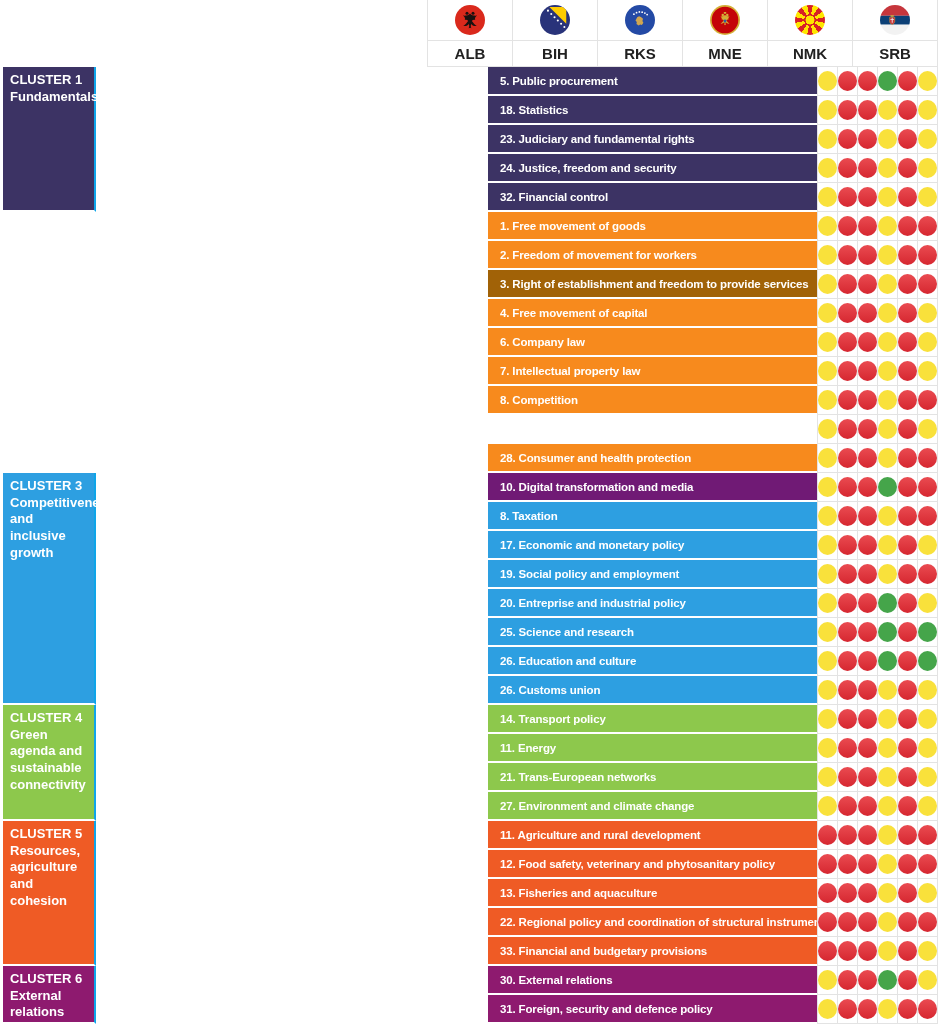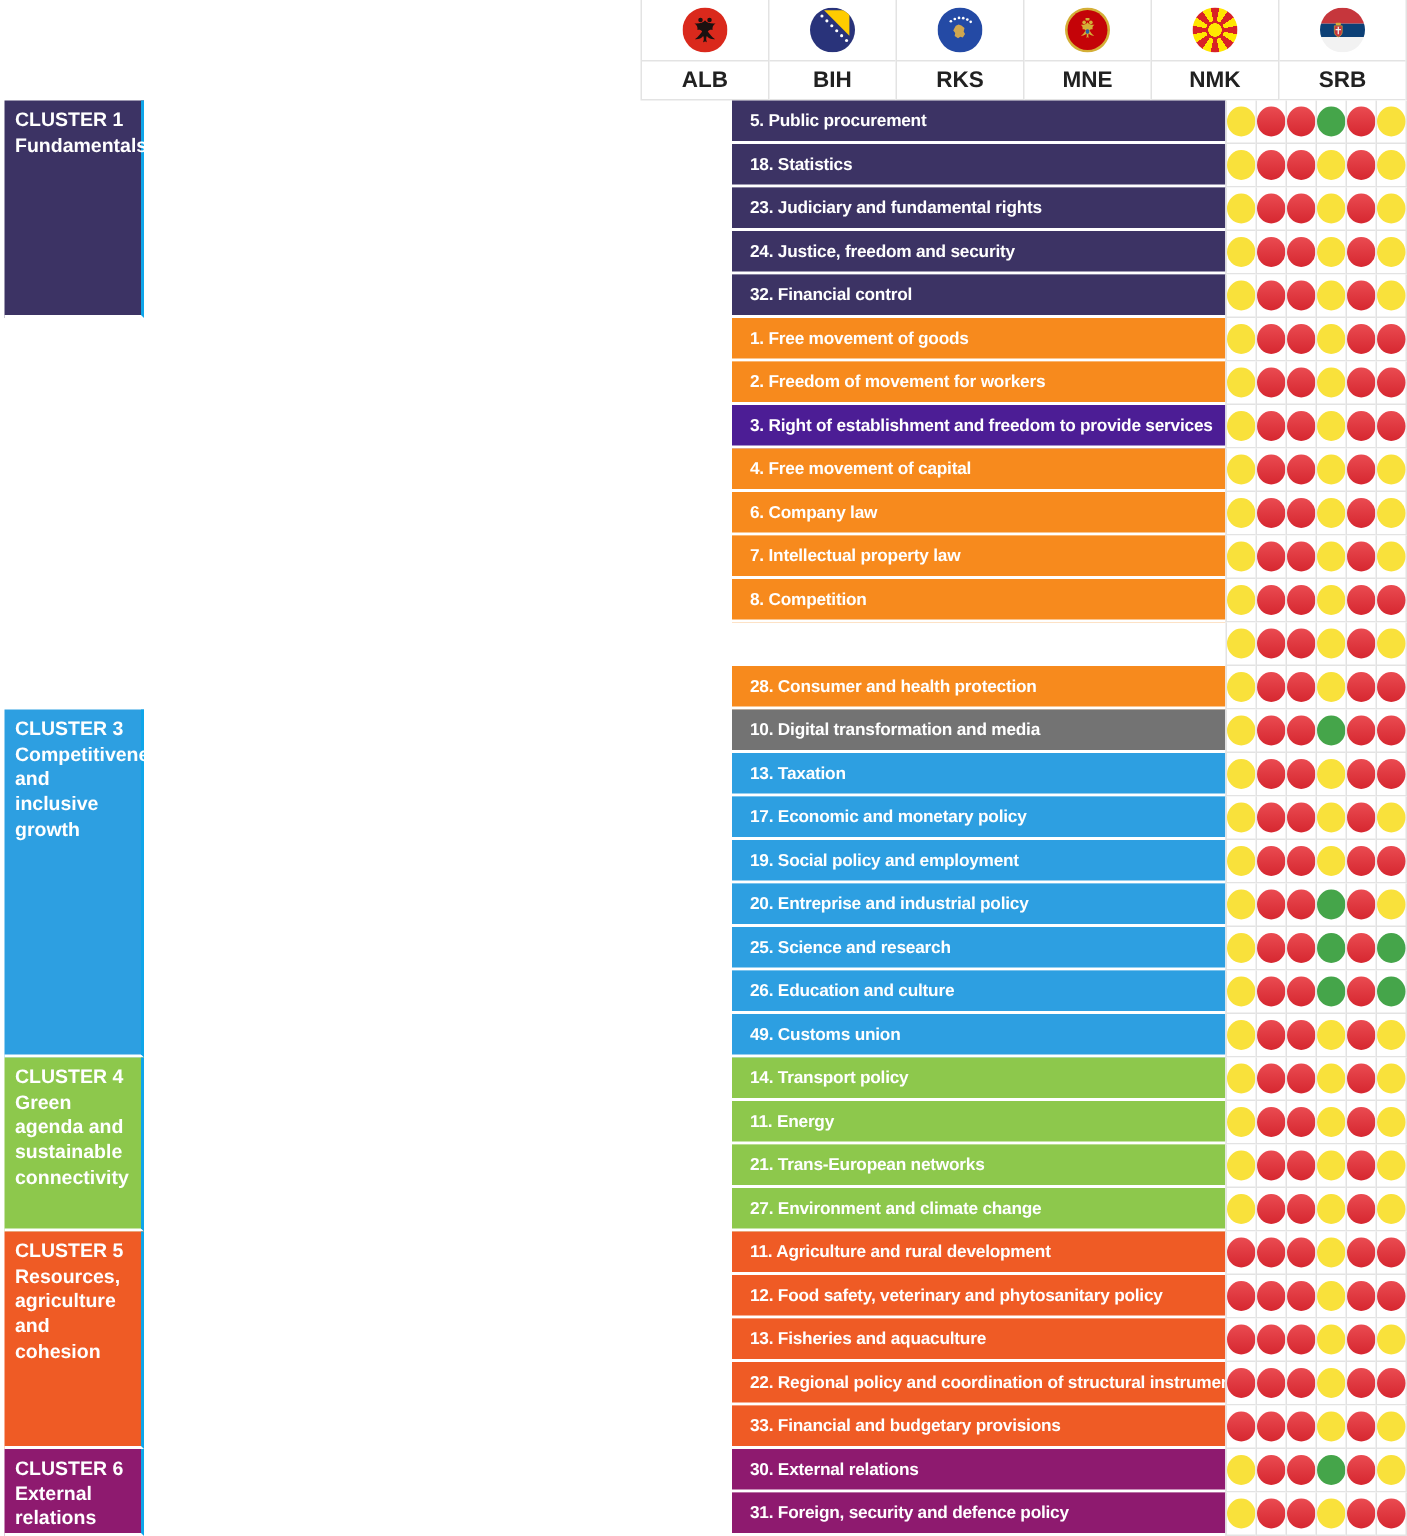--- a/index.html
+++ b/index.html
@@ -302,21 +302,21 @@
               <span class="dot" style="background: rgb(249, 225, 59);"></span>
             </div>
             <div class="dot-cell">
               <span class="dot" style="background: linear-gradient(rgb(234, 75, 81), rgb(214, 39, 48));"></span>
             </div>
             <div class="dot-cell">
               <span class="dot" style="background: linear-gradient(rgb(234, 75, 81), rgb(214, 39, 48));"></span>
             </div>
           </div>
           <div class="chapter-row">
-            <div class="chapter-cell" style="background: #4c1d95;">3. Right of establishment and freedom to provide services</div>
+            <div class="chapter-cell" style="background: #a16207;">3. Right of establishment and freedom to provide services</div>
             <div class="dot-cell">
               <span class="dot" style="background: rgb(249, 225, 59);"></span>
             </div>
             <div class="dot-cell">
               <span class="dot" style="background: linear-gradient(rgb(234, 75, 81), rgb(214, 39, 48));"></span>
             </div>
             <div class="dot-cell">
               <span class="dot" style="background: linear-gradient(rgb(234, 75, 81), rgb(214, 39, 48));"></span>
             </div>
             <div class="dot-cell">
@@ -457,42 +457,42 @@
           </div>
         </div>
       </div>
       <div class="cluster-block">
         <div class="cluster-cell" style="background: rgb(45, 159, 225);">
           <div>CLUSTER 3</div>
           <div>Competitiveness and inclusive growth</div>
         </div>
         <div class="rows">
           <div class="chapter-row">
-            <div class="chapter-cell" style="background: #737373;">10. Digital transformation and media</div>
+            <div class="chapter-cell" style="background: #701a75;">10. Digital transformation and media</div>
             <div class="dot-cell">
               <span class="dot" style="background: rgb(249, 225, 59);"></span>
             </div>
             <div class="dot-cell">
               <span class="dot" style="background: linear-gradient(rgb(234, 75, 81), rgb(214, 39, 48));"></span>
             </div>
             <div class="dot-cell">
               <span class="dot" style="background: linear-gradient(rgb(234, 75, 81), rgb(214, 39, 48));"></span>
             </div>
             <div class="dot-cell">
               <span class="dot" style="background: rgb(69, 165, 74);"></span>
             </div>
             <div class="dot-cell">
               <span class="dot" style="background: linear-gradient(rgb(234, 75, 81), rgb(214, 39, 48));"></span>
             </div>
             <div class="dot-cell">
               <span class="dot" style="background: linear-gradient(rgb(234, 75, 81), rgb(214, 39, 48));"></span>
             </div>
           </div>
           <div class="chapter-row">
-            <div class="chapter-cell" style="background: rgb(45, 159, 225);">13. Taxation</div>
+            <div class="chapter-cell" style="background: rgb(45, 159, 225);">8. Taxation</div>
             <div class="dot-cell">
               <span class="dot" style="background: rgb(249, 225, 59);"></span>
             </div>
             <div class="dot-cell">
               <span class="dot" style="background: linear-gradient(rgb(234, 75, 81), rgb(214, 39, 48));"></span>
             </div>
             <div class="dot-cell">
               <span class="dot" style="background: linear-gradient(rgb(234, 75, 81), rgb(214, 39, 48));"></span>
             </div>
             <div class="dot-cell">
@@ -604,21 +604,21 @@
               <span class="dot" style="background: rgb(69, 165, 74);"></span>
             </div>
             <div class="dot-cell">
               <span class="dot" style="background: linear-gradient(rgb(234, 75, 81), rgb(214, 39, 48));"></span>
             </div>
             <div class="dot-cell">
               <span class="dot" style="background: rgb(69, 165, 74);"></span>
             </div>
           </div>
           <div class="chapter-row">
-            <div class="chapter-cell" style="background: rgb(45, 159, 225);">49. Customs union</div>
+            <div class="chapter-cell" style="background: rgb(45, 159, 225);">26. Customs union</div>
             <div class="dot-cell">
               <span class="dot" style="background: rgb(249, 225, 59);"></span>
             </div>
             <div class="dot-cell">
               <span class="dot" style="background: linear-gradient(rgb(234, 75, 81), rgb(214, 39, 48));"></span>
             </div>
             <div class="dot-cell">
               <span class="dot" style="background: linear-gradient(rgb(234, 75, 81), rgb(214, 39, 48));"></span>
             </div>
             <div class="dot-cell">

